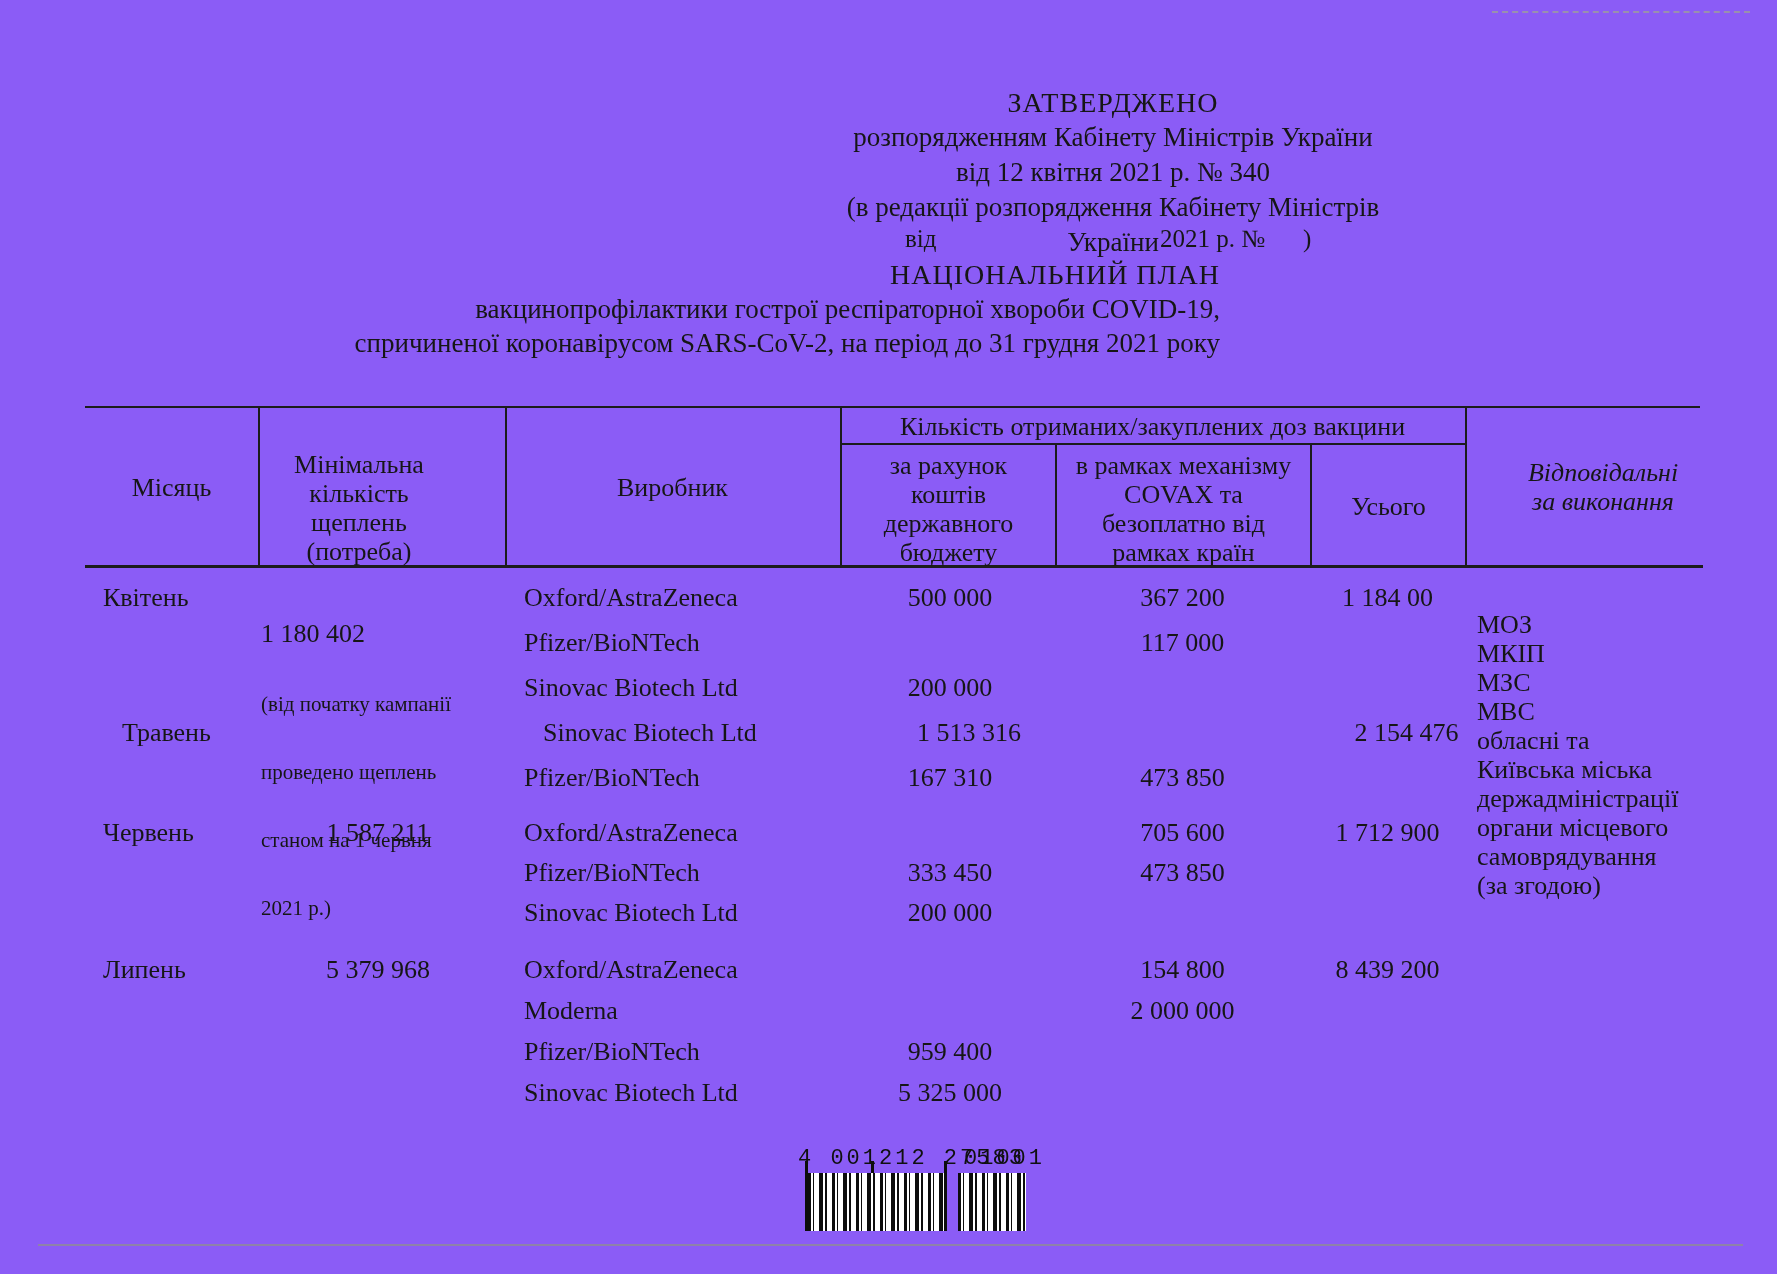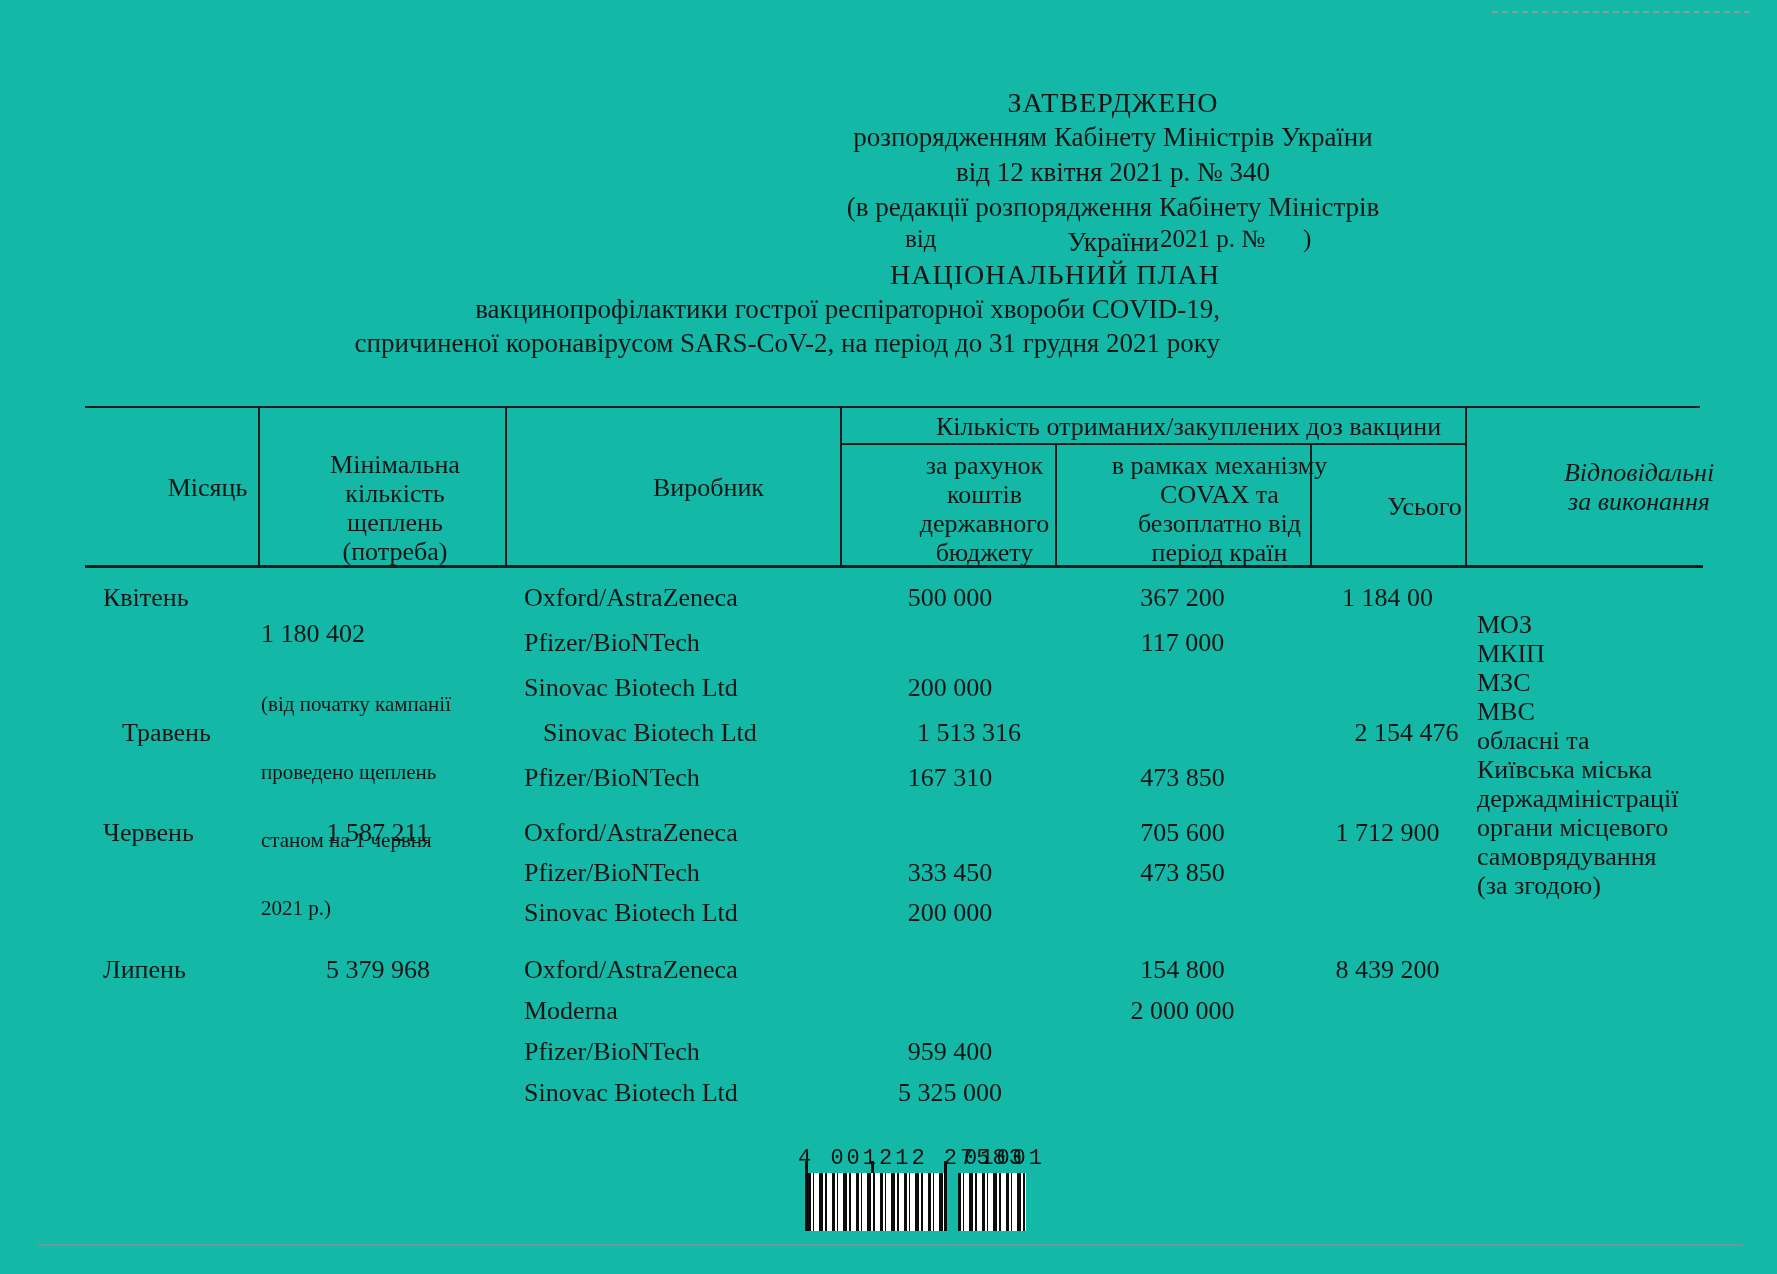--- a/index.html
+++ b/index.html
@@ -1,33 +1,33 @@
 <!DOCTYPE html>
 <html><head>
 <meta charset="utf-8">
 <style>
   html,body{margin:0;padding:0;background:#e8e8e8;}
   .page{
-    position:relative;width:1777px;height:1274px;background:#14b8a6;
+    position:relative;width:1777px;height:1274px;background:#8b5cf6;
     font-family:"Liberation Serif", serif;color:#161616;overflow:hidden;
   }
   .abs{position:absolute;white-space:nowrap;}
   
   .approval{position:absolute;left:807px;top:85px;width:612px;text-align:center;
     font-size:27px;line-height:35px;}
   .approval .l1{font-size:28px;letter-spacing:1px;}
   .approval-l5{position:absolute;top:225px;font-size:25px;}
   
   .doc-title{position:absolute;left:340px;top:258px;width:880px;text-align:right;
     font-size:27px;line-height:34px;}
   .doc-title .t1{font-size:28px;letter-spacing:1px;}
   
   .rule{position:absolute;background:#1c1c1c;}
   
-  .hcell{position:absolute;text-align:center;font-size:26px;line-height:29px;padding-left:36px;}
+  .hcell{position:absolute;text-align:center;font-size:26px;line-height:29px;}
   
   .row{position:absolute;left:0;top:0;width:1777px;height:34px;font-size:26px;}
   .cell{position:absolute;white-space:nowrap;}
   .c-month{left:103px;width:210px;text-align:left;}
   .c-min{left:258px;width:240px;text-align:center;}
   .c-man{left:524px;width:340px;text-align:left;}
   .c-budget{left:845px;width:210px;text-align:center;}
   .c-covax{left:1060px;width:245px;text-align:center;}
   .c-total{left:1315px;width:145px;text-align:center;}
   
@@ -93,21 +93,21 @@
   <div class="hcell" style="left:842px;top:451px;width:213px;">
     <div>за рахунок</div>
     <div>коштів</div>
     <div>державного</div>
     <div>бюджету</div>
   </div>
   <div class="hcell" style="left:1057px;top:451px;width:253px;">
     <div>в рамках механізму</div>
     <div>COVAX та</div>
     <div>безоплатно від</div>
-    <div>період країн</div>
+    <div>рамках країн</div>
   </div>
   <div class="hcell" style="left:1312px;top:492px;width:153px;">Усього</div>
   <div class="hcell" style="left:1503px;top:458px;width:200px;text-align:center;font-style:italic;">
     <div>Відповідальні</div>
     <div>за виконання</div>
   </div>
 
   <div class="row" style="top:583px;">
     <span class="cell c-month">Квітень</span>
     <span class="cell c-man">Oxford/AstraZeneca</span>

